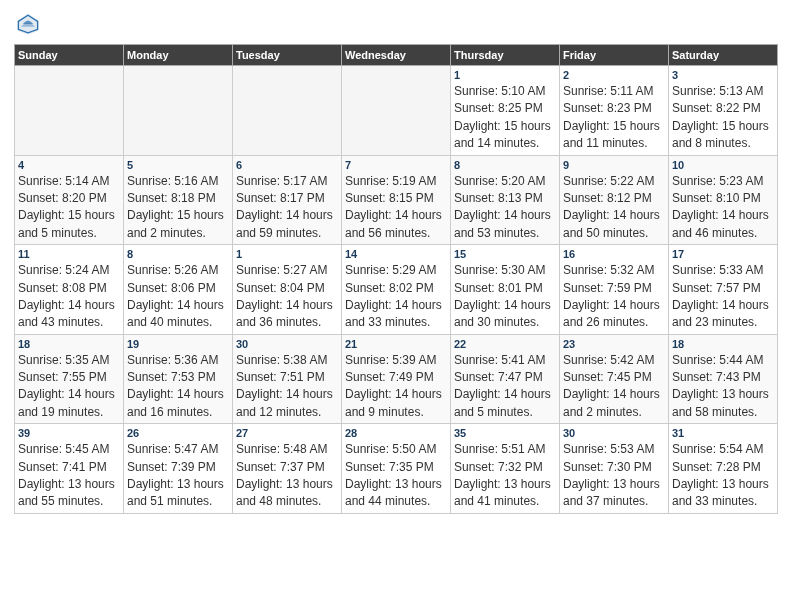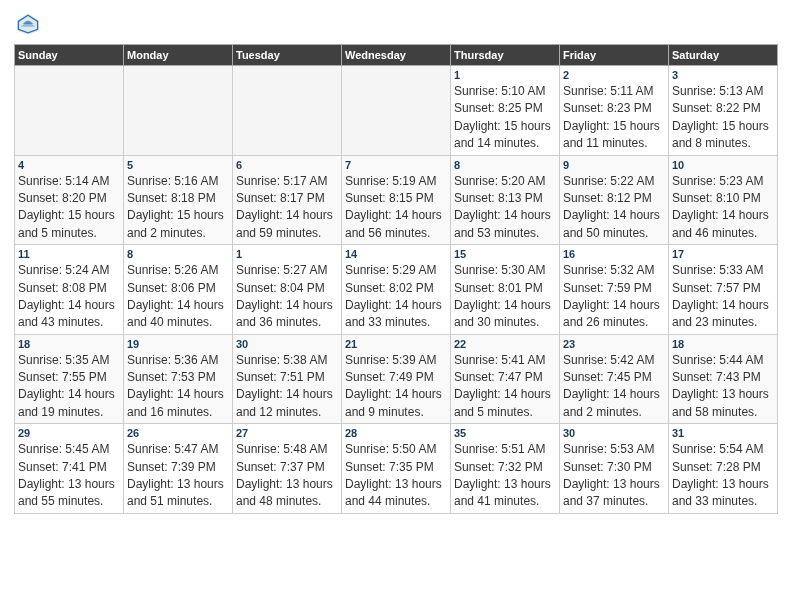--- a/index.html
+++ b/index.html
@@ -224,21 +224,21 @@
             <span class="day-num">23</span>
             <div class="day-info">Sunrise: 5:42 AM<br>Sunset: 7:45 PM<br>Daylight: 14 hours<br>and 2 minutes.</div>
           </td>
           <td>
             <span class="day-num">18</span>
             <div class="day-info">Sunrise: 5:44 AM<br>Sunset: 7:43 PM<br>Daylight: 13 hours<br>and 58 minutes.</div>
           </td>
         </tr>
         <tr>
           <td>
-            <span class="day-num">29</span>
+            <span class="day-num">39</span>
             <div class="day-info">Sunrise: 5:45 AM<br>Sunset: 7:41 PM<br>Daylight: 13 hours<br>and 55 minutes.</div>
           </td>
           <td>
             <span class="day-num">26</span>
             <div class="day-info">Sunrise: 5:47 AM<br>Sunset: 7:39 PM<br>Daylight: 13 hours<br>and 51 minutes.</div>
           </td>
           <td>
             <span class="day-num">27</span>
             <div class="day-info">Sunrise: 5:48 AM<br>Sunset: 7:37 PM<br>Daylight: 13 hours<br>and 48 minutes.</div>
           </td>

